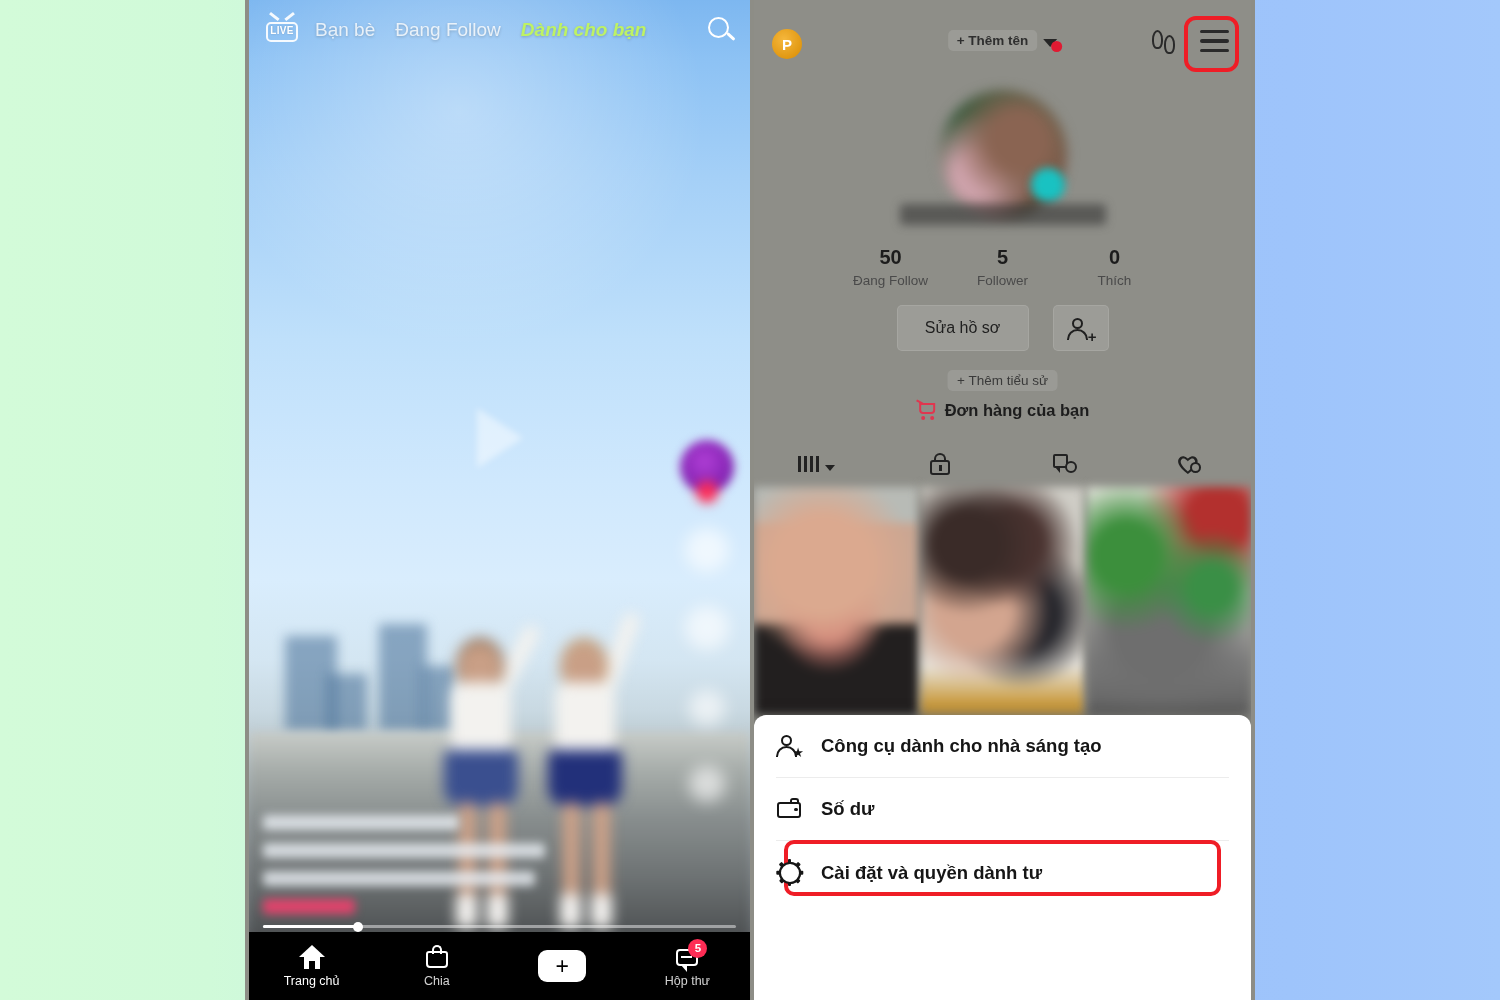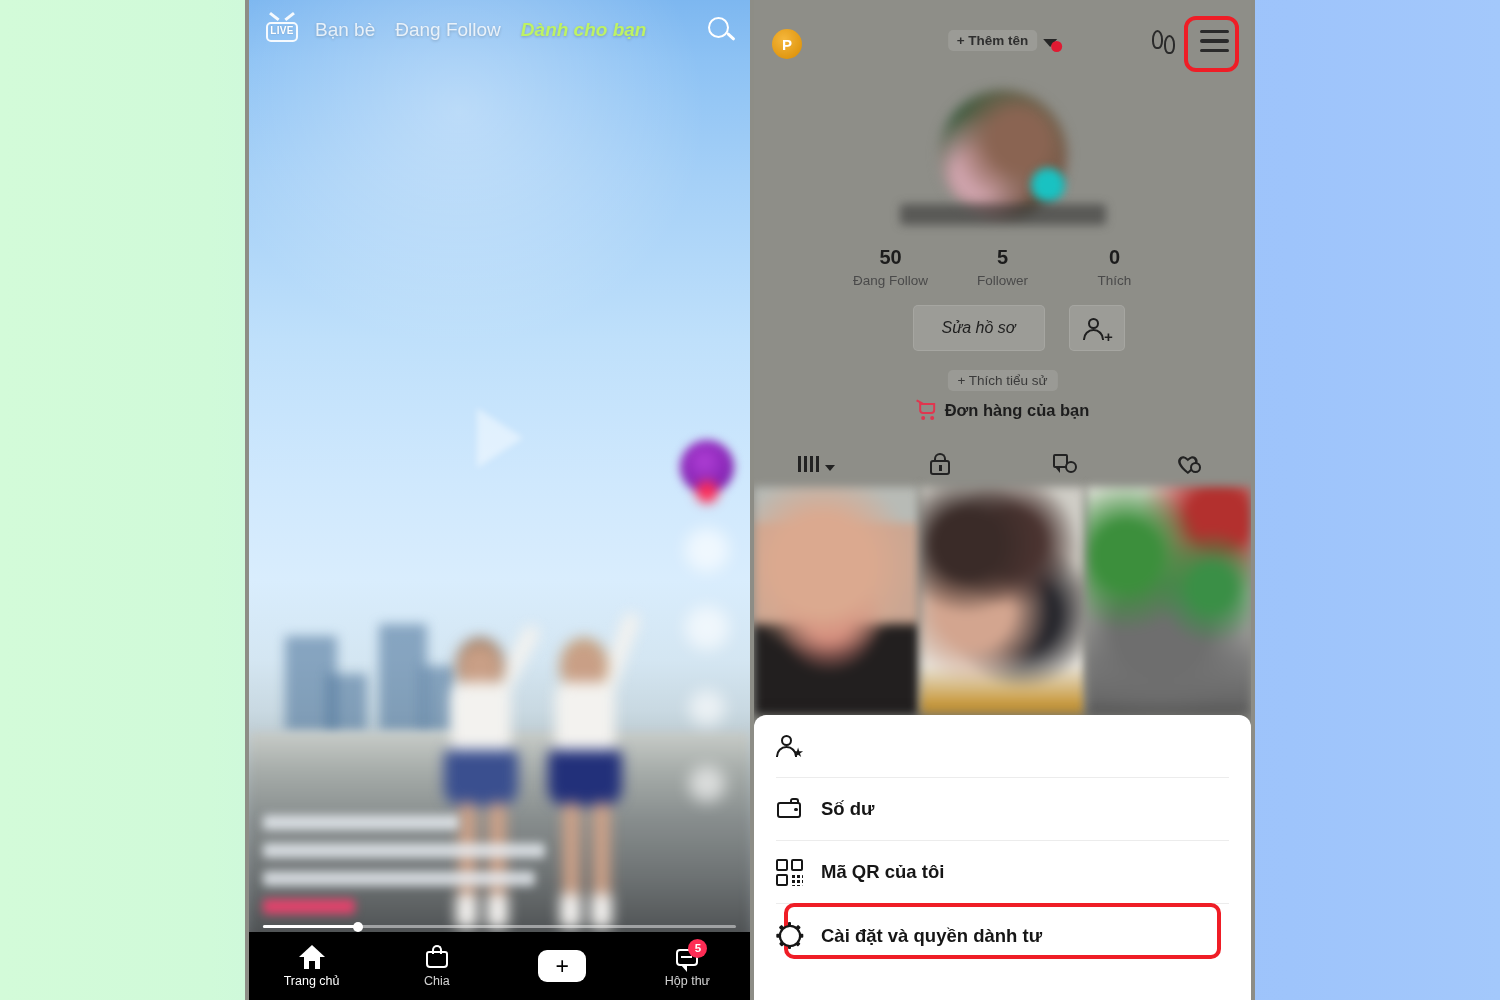--- a/index.html
+++ b/index.html
@@ -304,22 +304,22 @@
 
   .pf-stats {
     position: absolute; left: 0; top: 246px; width: 100%;
     display: flex; justify-content: center; gap: 0;
   }
   .stat { width: 112px; text-align: center; filter: blur(.6px); }
   .stat-num { font-size: 20px; font-weight: 700; color: #1c1c1c; }
   .stat-lbl { font-size: 13.5px; color: #4a4a4a; margin-top: 4px; }
 
   .pf-actions {
-    position: absolute; left: 16px; top: 305px; width: 100%;
-    display: flex; justify-content: center; gap: 24px; filter: blur(.6px); font-style: italic;
+    position: absolute; left: 0; top: 305px; width: 100%;
+    display: flex; justify-content: center; gap: 24px; filter: blur(.6px);
   }
   .act-btn {
     height: 46px; border-radius: 5px; background: rgba(255,255,255,.13);
     border: 1px solid rgba(255,255,255,.10);
     display: flex; align-items: center; justify-content: center;
     font-size: 16px; color: #1f1f1f;
   }
   .act-edit  { width: 132px; }
   .act-share { width: 160px; }
   .act-add   { width: 56px; position: relative; }
@@ -641,21 +641,21 @@
 
       <div class="pf-actions">
         <div class="act-btn act-edit">Sửa hồ sơ</div>
         <div class="act-btn act-add">
           <span class="aa-head"></span>
           <span class="aa-body"></span>
           <span class="aa-plus">+</span>
         </div>
       </div>
 
-      <div class="pf-bio">+ Thích tiểu sử</div>
+      <div class="pf-bio">+ Thêm tiểu sử</div>
 
       <div class="pf-orders">
         <span class="cart-ico">
           <span class="handle"></span>
             <span class="basket"></span>
             <span class="w1"></span>
             <span class="w2"></span>
         </span>
         <span class="orders-lbl">Đơn hàng của bạn</span>
       </div>
@@ -698,37 +698,29 @@
         <div class="cell cell3"></div>
       </div>
 
       <div class="sheet">
         <div class="sheet-item">
           <span class="si ic-creator">
             <span class="head"></span>
               <span class="body"></span>
               <span class="star">★</span>
           </span>
+          <span class="sheet-lbl">Công cụ dành cho nhà sáng tạo</span>
         </div>
         <div class="sheet-item">
           <span class="si ic-wallet">
             <span class="flap"></span>
               <span class="w"></span>
               <span class="dot"></span>
           </span>
           <span class="sheet-lbl">Số dư</span>
-        </div>
-        <div class="sheet-item">
-          <span class="si ic-qr">
-            <span class="q"></span>
-              <span class="q"></span>
-              <span class="q"></span>
-              <span class="q dots"></span>
-          </span>
-          <span class="sheet-lbl">Mã QR của tôi</span>
         </div>
         <div class="sheet-item">
           <span class="si ic-gear">
             <span class="gear">
               <span class="tooth" style="transform:rotate(0deg)"></span>
               <span class="tooth" style="transform:rotate(45deg)"></span>
               <span class="tooth" style="transform:rotate(90deg)"></span>
               <span class="tooth" style="transform:rotate(135deg)"></span>
               <span class="inner-ring"></span>
             </span>

